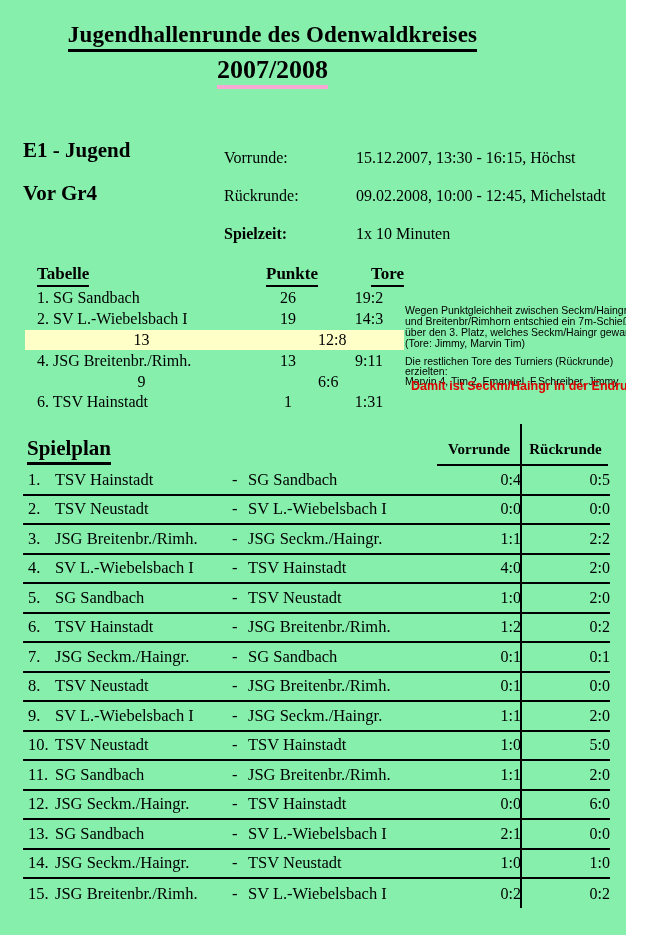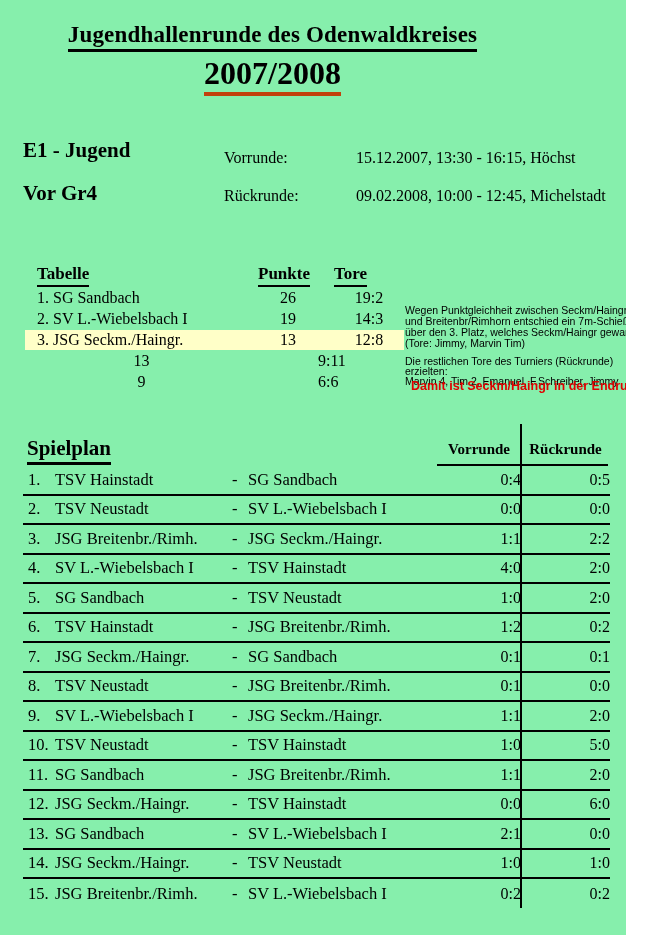--- a/index.html
+++ b/index.html
@@ -12,36 +12,36 @@
     overflow:hidden;
   }
   
   .title-block{position:absolute;left:0;top:22px;width:545px;text-align:center;}
   .title-line1 span{
     display:inline-block;font-size:23px;font-weight:bold;
     border-bottom:3px solid #000;padding-bottom:1px;letter-spacing:0.2px;
   }
   .title-line2{margin-top:3px;}
   .title-line2 span{
-    display:inline-block;font-size:32px;font-weight:bold;
-    border-bottom:4px solid #c2410c;padding-bottom:0px;
+    display:inline-block;font-size:26px;font-weight:bold;
+    border-bottom:4px solid #f9a8d4;padding-bottom:0px;
   }
   
   .group1{position:absolute;left:23px;top:138px;font-size:21px;font-weight:bold;}
   .group2{position:absolute;left:23px;top:181px;font-size:21px;font-weight:bold;}
   .info-row{position:absolute;left:224px;font-size:16px;white-space:nowrap;}
   .info-row .ilabel{display:inline-block;width:132px;}
   .info-row.bold .ilabel{font-weight:bold;}
   
   .tab-grid{position:absolute;left:25px;width:379px;}
   .tab-head{top:264px;display:grid;grid-template-columns:233px 60px 16px 70px;}
   .tab-head .h{font-size:17px;font-weight:bold;}
   .tab-head .h span{display:inline-block;border-bottom:2px solid #000;padding-bottom:1px;}
   .tab-head .h-name{padding-left:12px;text-align:left;}
-  .tab-head .h-punkte,.tab-head .h-tore{text-align:left;}
+  .tab-head .h-punkte,.tab-head .h-tore{text-align:right;}
   .tab-rows{top:288px;}
   .tab-row{display:grid;grid-template-columns:233px 60px 16px 70px;height:20.8px;align-items:center;font-size:16px;}
   .tab-row .t-name{padding-left:12px;white-space:nowrap;}
   .tab-row .t-punkte,.tab-row .t-tore{text-align:center;}
   
   .note{position:absolute;left:405px;width:250px;font-family:"Liberation Sans", sans-serif;
         font-size:10.5px;line-height:11px;white-space:pre-line;}
   .note1{top:305px;}
   .note2{top:356px;line-height:10px;}
   .note-red{position:absolute;left:411px;top:379px;width:246px;
@@ -79,20 +79,23 @@
 
   <div class="group1">E1 - Jugend</div>
   <div class="group2">Vor Gr4</div>
 
   <div class="info-row" style="top:149px">
     <span class="ilabel">Vorrunde:</span><span class="ivalue">15.12.2007, 13:30 - 16:15, Höchst</span>
   </div>
   <div class="info-row" style="top:187px">
     <span class="ilabel">Rückrunde:</span><span class="ivalue">09.02.2008, 10:00 - 12:45, Michelstadt</span>
   </div>
+  <div class="info-row bold" style="top:225px">
+    <span class="ilabel">Spielzeit:</span><span class="ivalue">1x 10 Minuten</span>
+  </div>
 
   <div class="tab-grid tab-head">
     <div class="h h-name"><span>Tabelle</span></div>
     <div class="h h-punkte"><span>Punkte</span></div>
     <div></div>
     <div class="h h-tore"><span>Tore</span></div>
   </div>
 
   <div class="tab-grid tab-rows">
     <div class="tab-row">
@@ -101,34 +104,40 @@
         <span></span>
       <span class="t-tore">19:2</span>
     </div>
     <div class="tab-row">
       <span class="t-name">2. SV L.-Wiebelsbach I</span>
       <span class="t-punkte">19</span>
         <span></span>
       <span class="t-tore">14:3</span>
     </div>
     <div class="tab-row" style="background-color: rgb(255, 255, 200);">
-      <span class="t-name">3. JSG Seckm./Haingr.</span>
       <span class="t-punkte">13</span>
         <span></span>
       <span class="t-tore">12:8</span>
     </div>
     <div class="tab-row">
+      <span class="t-name">4. JSG Breitenbr./Rimh.</span>
       <span class="t-punkte">13</span>
         <span></span>
       <span class="t-tore">9:11</span>
     </div>
     <div class="tab-row">
       <span class="t-punkte">9</span>
         <span></span>
       <span class="t-tore">6:6</span>
+    </div>
+    <div class="tab-row">
+      <span class="t-name">6. TSV Hainstadt</span>
+      <span class="t-punkte">1</span>
+        <span></span>
+      <span class="t-tore">1:31</span>
     </div>
   </div>
 
   <div class="note note1">Wegen Punktgleichheit zwischen Seckm/Haingr
 und Breitenbr/Rimhorn entschied ein 7m-Schießen
 über den 3. Platz, welches Seckm/Haingr gewann
 (Tore: Jimmy, Marvin Tim)</div>
   <div class="note note2">Die restlichen Tore des Turniers (Rückrunde) erzielten:
 Marvin 4, Tim 2, Emanuel, F.Schreiber, Jimmy</div>
   <div class="note-red" style="color: rgb(224, 0, 0);">Damit ist Seckm/Haingr in der Endrunde</div>

